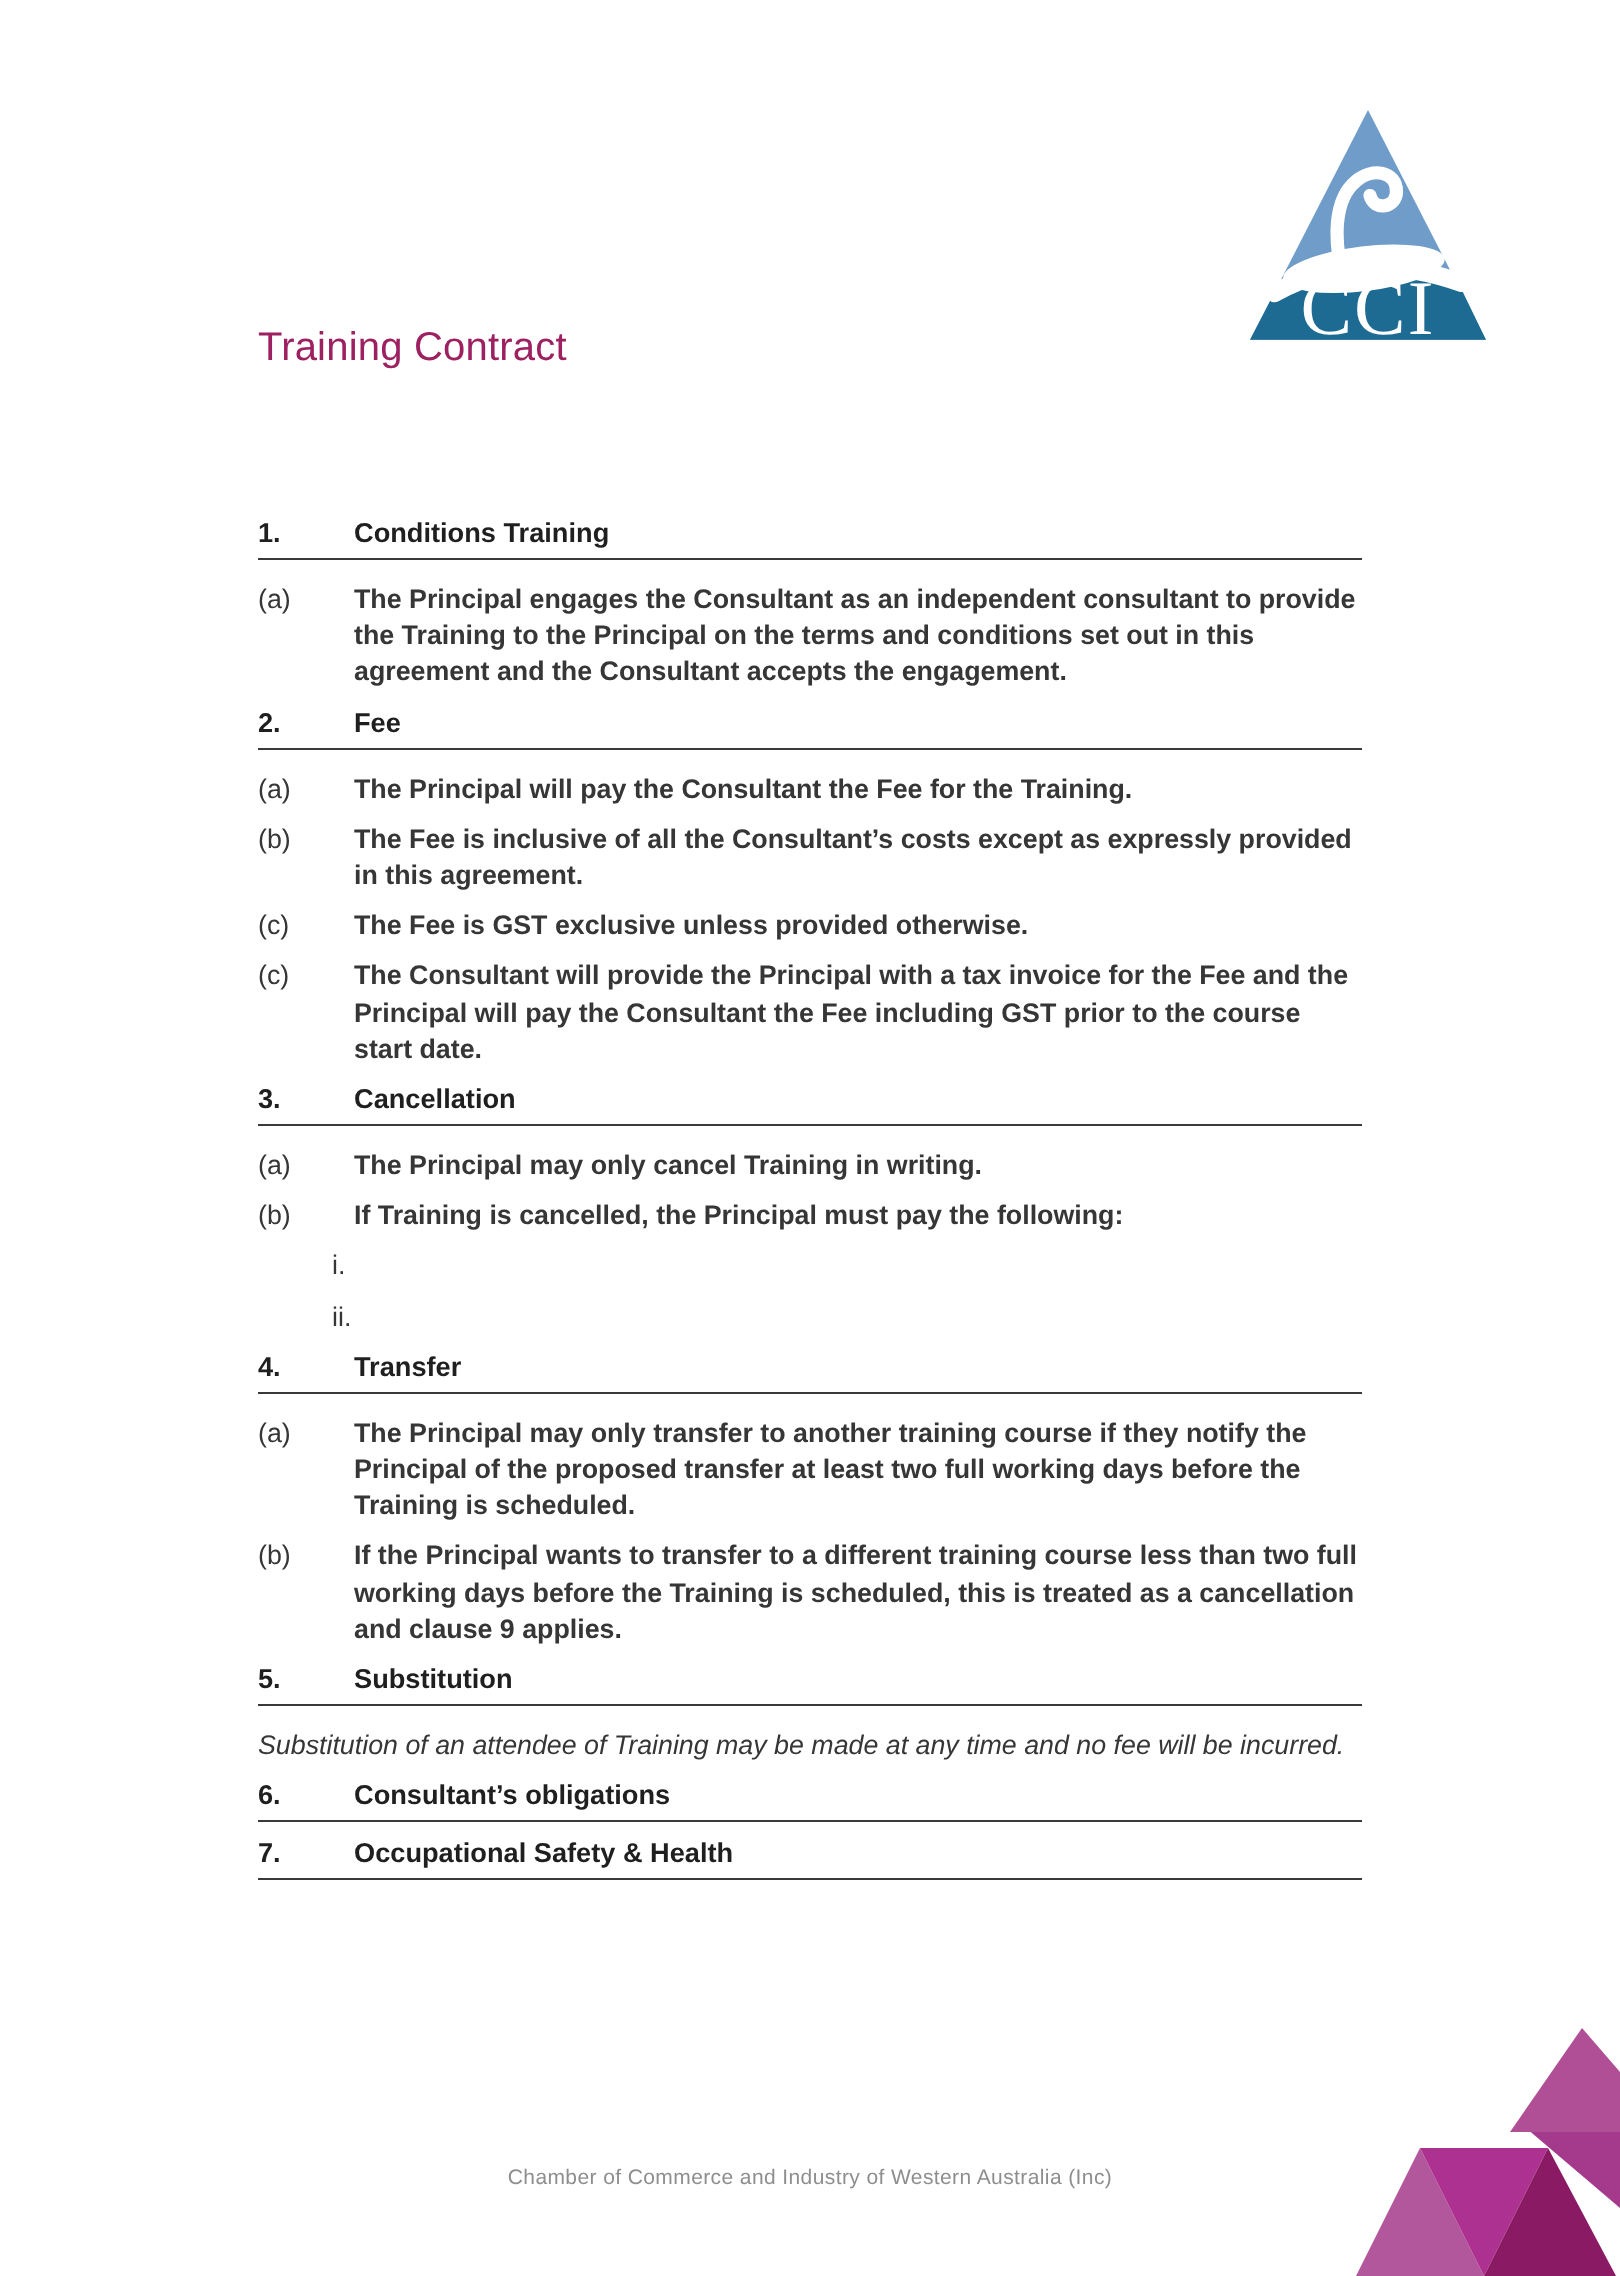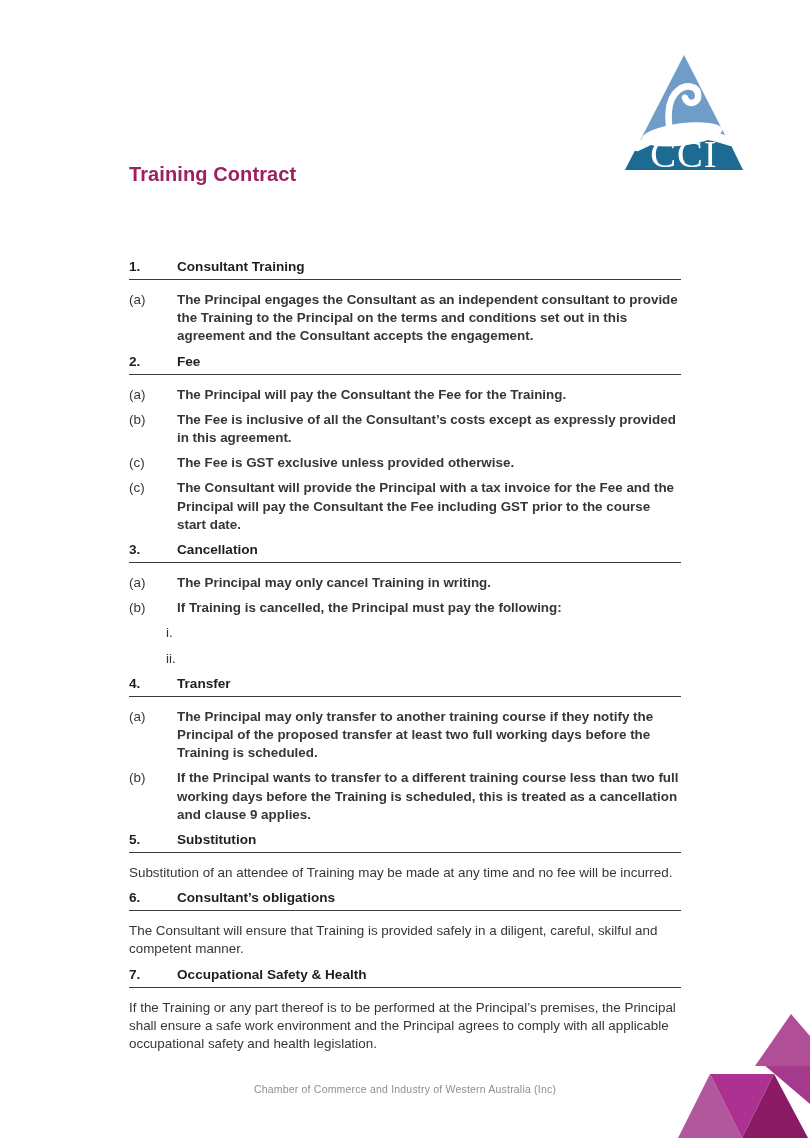--- a/index.html
+++ b/index.html
@@ -19,42 +19,42 @@
   html,body{margin:0;padding:0;background:#ffffff;}
   .page{
     position:relative;width:810px;height:1138px;background:#fff;overflow:hidden;
     font-family:"Liberation Sans","DejaVu Sans",sans-serif;
   }
   
   .logo{position:absolute;left:623px;top:53px;width:122px;height:120px;}
   
   .doc-title{
     position:absolute;left:129px;top:160px;width:552px;
-    color:var(--c-accent);font-size:20px;line-height:29px;font-weight:700;
+    color:var(--c-accent);font-size:20px;line-height:29px;font-weight:400;
     letter-spacing:.1px;
   }
   
   .sections{
     position:absolute;left:129px;top:251px;width:552px;
     color:var(--c-body_text);font-size:13.4px;line-height:18.2px;
   }
   .sec-head{
     display:flex;margin-top:6px;padding:1px 0 4px 0;
     border-bottom:1.5px solid var(--c-rule);
     font-weight:bold;color:var(--c-heading_text);font-size:13.6px;line-height:17px;
   }
   .sec-num{width:48px;flex:0 0 48px;}
   .sec-body > .item:first-child,
   .sec-body > .paragraph:first-child{margin-top:11px;}
   .item{display:flex;margin-top:7px;}
   .item-label{width:48px;flex:0 0 48px;}
   .item-text{flex:1;font-weight:bold;}
   .subitem{display:flex;margin-top:7px;}
   .sub-label{width:71px;flex:0 0 71px;padding-left:37px;box-sizing:border-box;}
-  .paragraph{margin-top:7px;}
+  .paragraph{margin-top:7px;font-style:italic;}
   
   .footer{
     position:absolute;left:0;right:0;top:1083px;text-align:center;
     font-size:10.5px;color:var(--c-footer_text);letter-spacing:.2px;
   }
   
   .corner{position:absolute;right:0;bottom:0;width:160px;height:132px;}
   .fill-light{fill:var(--c-tri_light);}
   .fill-medium{fill:var(--c-tri_medium);}
   .fill-dark{fill:var(--c-tri_dark);}
@@ -84,21 +84,21 @@
   </svg>
 
   <div class="doc-title">
     <div>Training Contract</div>
   </div>
 
   <div class="sections" id="sections">
       <section class="section">
         <div class="sec-head">
           <span class="sec-num">1.</span>
-          <span class="sec-title">Consultant Training</span>
+          <span class="sec-title">Conditions Training</span>
         </div>
         <div class="sec-body">
           <div class="item">
             <span class="item-label">(a)</span>
             <div class="item-text">The Principal engages the Consultant as an independent consultant to provide the Training to the Principal on the terms and conditions set out in this agreement and the Consultant accepts the engagement.</div>
           </div>
         </div>
       </section>
       <section class="section">
         <div class="sec-head">
@@ -169,31 +169,25 @@
         </div>
         <div class="sec-body">
           <div class="paragraph">Substitution of an attendee of Training may be made at any time and no fee will be incurred.</div>
         </div>
       </section>
       <section class="section">
         <div class="sec-head">
           <span class="sec-num">6.</span>
           <span class="sec-title">Consultant’s obligations</span>
         </div>
-        <div class="sec-body">
-          <div class="paragraph">The Consultant will ensure that Training is provided safely in a diligent, careful, skilful and competent manner.</div>
-        </div>
       </section>
       <section class="section">
         <div class="sec-head">
           <span class="sec-num">7.</span>
           <span class="sec-title">Occupational Safety &amp; Health</span>
-        </div>
-        <div class="sec-body">
-          <div class="paragraph">If the Training or any part thereof is to be performed at the Principal’s premises, the Principal shall ensure a safe work environment and the Principal agrees to comply with all applicable occupational safety and health legislation.</div>
         </div>
       </section>
     </div>
 
   <div class="footer">Chamber of Commerce and Industry of Western Australia (Inc)</div>
 
   <svg class="corner" viewBox="0 0 160 132" aria-hidden="true">
     <polygon class="fill-top-medium" points="113,58 160,58 160,98"></polygon>
     <polygon class="fill-top-light" points="141,8 105,60 160,60 160,30"></polygon>
     <polygon class="fill-light" points="28,132 60,68 92,132"></polygon>

